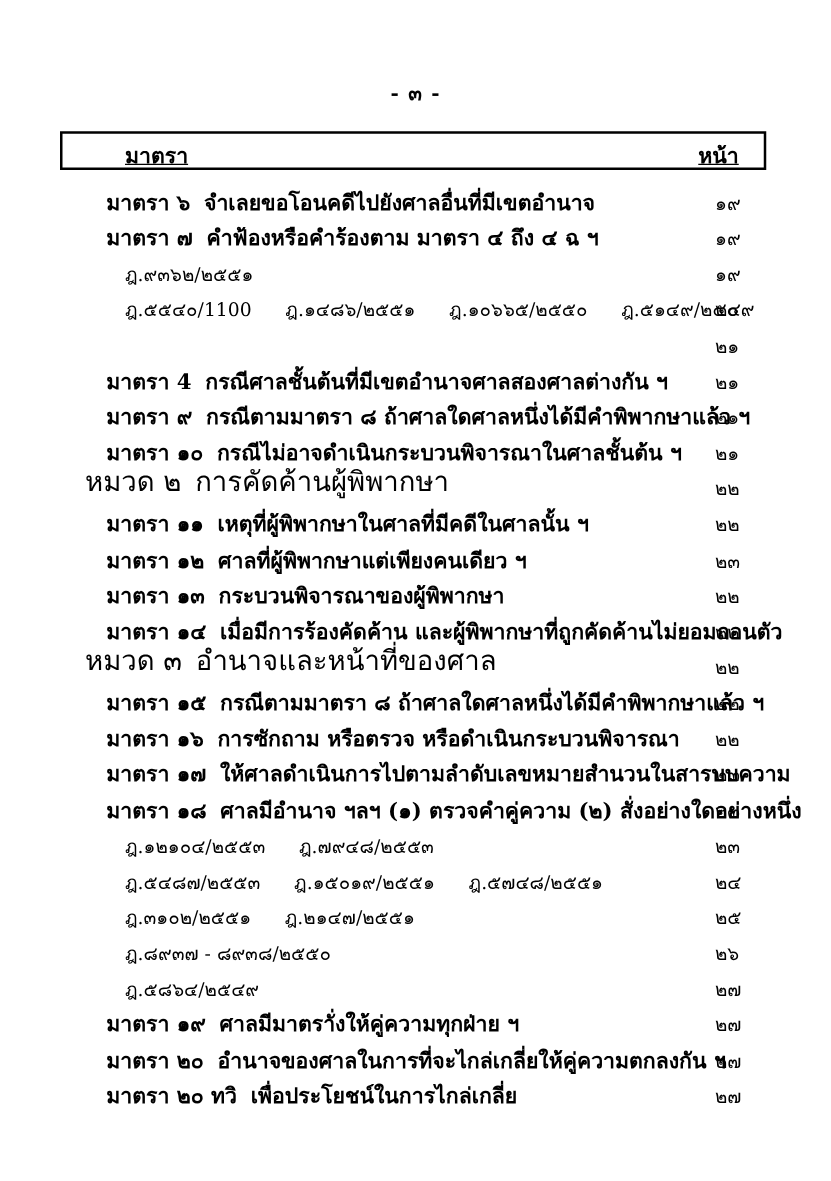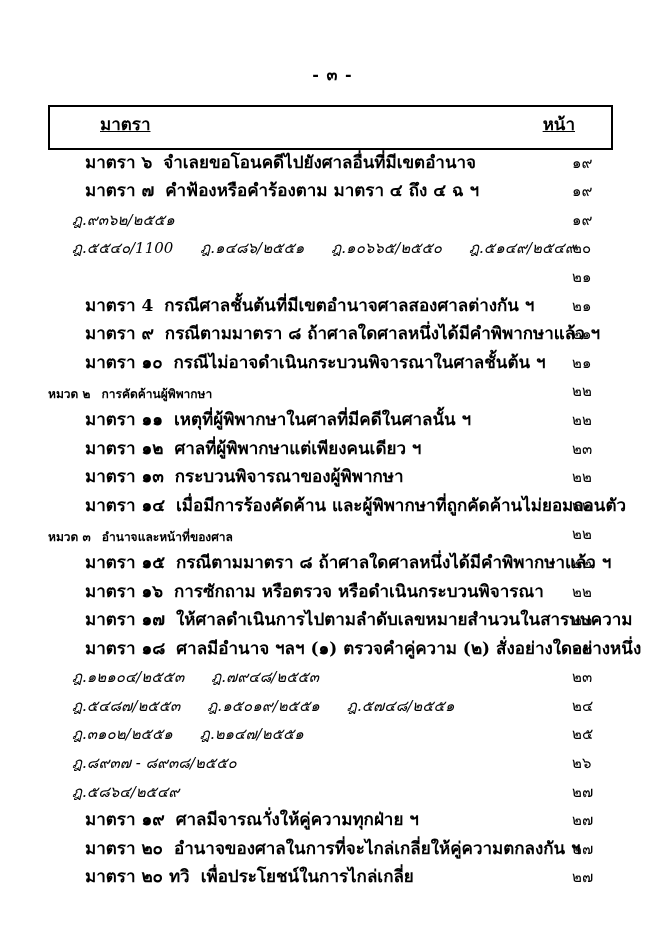--- a/index.html
+++ b/index.html
@@ -24,35 +24,35 @@
     text-align: center;
     font-size: 16px;
     font-weight: bold;
     letter-spacing: 1px;
   }
   .header-box {
     position: absolute;
     top: 105px;
     left: 48px;
     width: 565px;
-    height: 45px;
+    height: 31px;
     border: 2px solid #000000;
     box-sizing: border-box;
   }
   .hdr-section {
     position: absolute;
     left: 50px;
     top: 3px;
     font-size: 17px;
     font-weight: bold;
     text-decoration: underline;
   }
   .hdr-page {
     position: absolute;
-    right: 36px;
+    right: 20px;
     top: 3px;
     font-size: 17px;
     font-weight: bold;
     text-decoration: underline;
   }
   .rows {
     position: absolute;
     top: 146px;
     left: 0;
     width: 665px;
@@ -62,22 +62,22 @@
     height: 28.6px;
     display: flex;
     align-items: flex-end;
     white-space: nowrap;
   }
   .row-left {
     flex: 1 1 auto;
     overflow: hidden;
   }
   .row.type-section .row-left { padding-left: 85px; font-size: 17px; font-weight: bold; }
-  .row.type-chapter .row-left { padding-left: 48px; font-size: 12px; font-weight: bold; }
-  .row.type-citation .row-left { padding-left: 72px; font-size: 15px; font-weight: normal; font-style: italic; }
+  .row.type-chapter .row-left { padding-left: 68px; font-size: 22px; font-weight: normal; }
+  .row.type-citation .row-left { padding-left: 100px; font-size: 15px; font-weight: normal; }
   .row-label { display: inline-block; margin-right: 11px; }
   .row-citation { display: inline-block; margin-right: 27px; }
   .row-citation:last-child { margin-right: 0; }
   .row-page {
     position: absolute;
     left: 572px;
     width: 45px;
     font-size: 15px;
     font-weight: normal;
     text-align: left;
@@ -181,21 +181,21 @@
       </div>
       <div class="row type-citation">
         <div class="row-left"><span class="row-citation">ฎ.๘๙๓๗ - ๘๙๓๘/๒๕๕๐</span></div>
         <div class="row-page">๒๖</div>
       </div>
       <div class="row type-citation">
         <div class="row-left"><span class="row-citation">ฎ.๕๘๖๔/๒๕๔๙</span></div>
         <div class="row-page">๒๗</div>
       </div>
       <div class="row type-section">
-        <div class="row-left"><span class="row-label">มาตรา ๑๙</span><span class="row-text">ศาลมีจารณาั่งให้คู่ความทุกฝ่าย ฯ</span></div>
+        <div class="row-left"><span class="row-label">มาตรา ๑๙</span><span class="row-text">ศาลมีมาตราั่งให้คู่ความทุกฝ่าย ฯ</span></div>
         <div class="row-page">๒๗</div>
       </div>
       <div class="row type-section">
         <div class="row-left"><span class="row-label">มาตรา ๒๐</span><span class="row-text">อำนาจของศาลในการที่จะไกล่เกลี่ยให้คู่ความตกลงกัน ฯ</span></div>
         <div class="row-page">๒๗</div>
       </div>
       <div class="row type-section">
         <div class="row-left"><span class="row-label">มาตรา ๒๐ ทวิ</span><span class="row-text">เพื่อประโยชน์ในการไกล่เกลี่ย</span></div>
         <div class="row-page">๒๗</div>
       </div>

